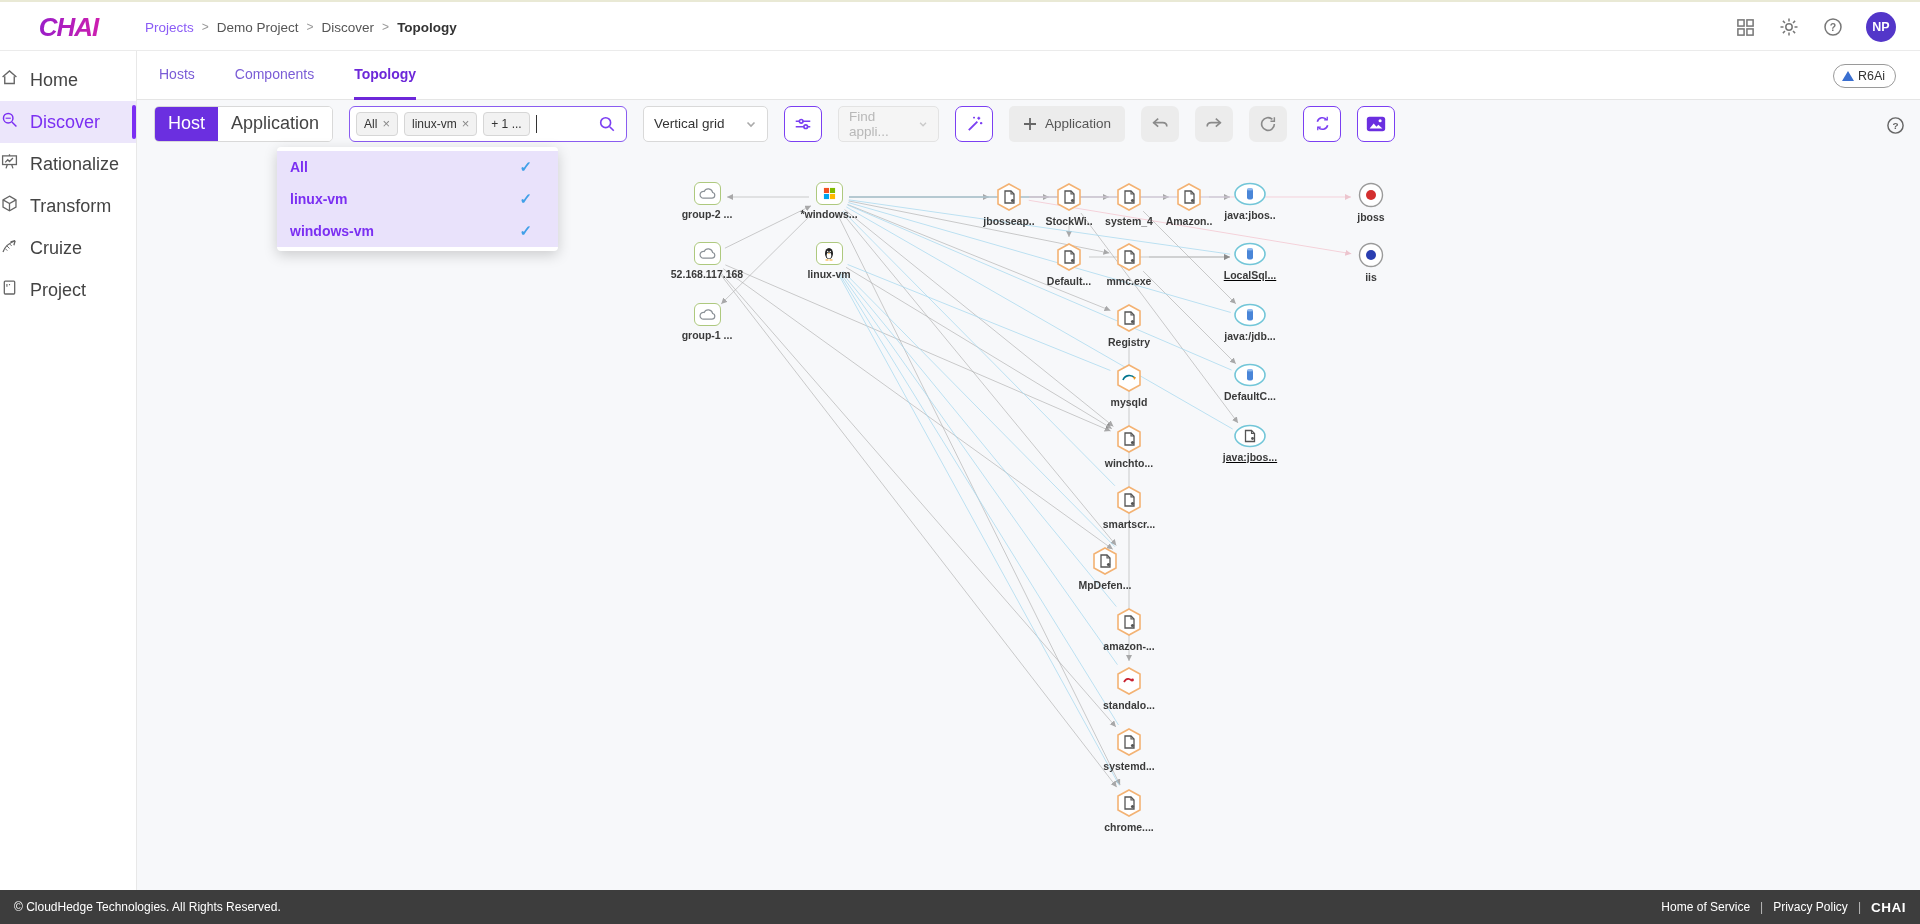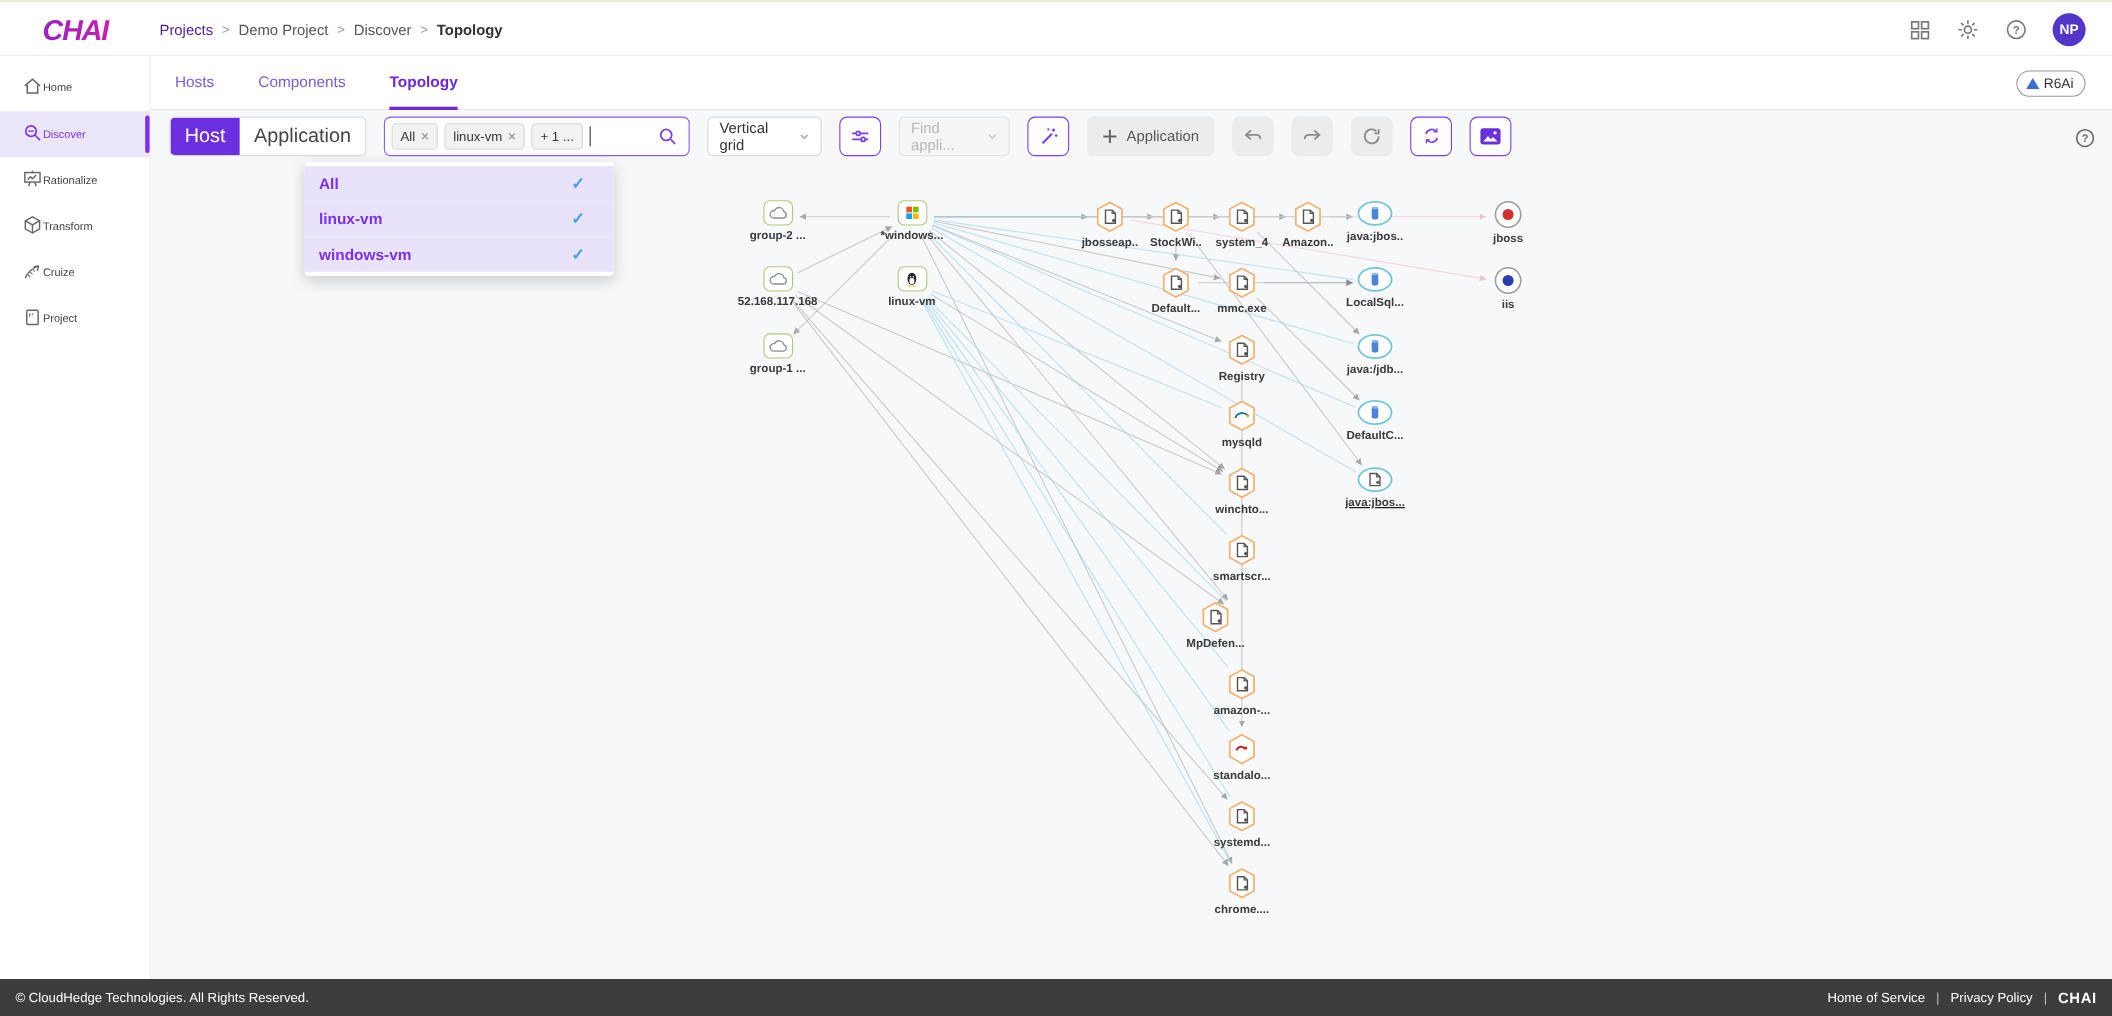--- a/index.html
+++ b/index.html
@@ -5,30 +5,30 @@
   * { margin:0; padding:0; box-sizing:border-box; }
   html,body { width:1920px; height:924px; }
   body { font-family:"Liberation Sans", sans-serif; background:#fff; overflow:hidden; position:relative; }
   #app { position:relative; width:1920px; height:924px; background:#fff; border-top:2px solid #e9e9d5; }
 
   
   #header { position:absolute; top:2px; left:0; right:0; height:47px; background:#fff; border-bottom:1px solid #ebebeb; display:flex; align-items:center; }
   #logo { width:137px; text-align:center; font-size:26px; font-weight:bold; font-style:italic; letter-spacing:-1px;
           background:linear-gradient(90deg,#7a1fd8,#ec1ea0); -webkit-background-clip:text; background-clip:text; color:transparent; }
   #breadcrumb { display:flex; align-items:center; gap:8px; font-size:13.5px; color:#555; margin-left:8px; }
-  #breadcrumb .crumb-link { color:#4c1d95; cursor:pointer; }
+  #breadcrumb .crumb-link { color:#8b5cf6; cursor:pointer; }
   #breadcrumb .crumb-sep { color:#999; font-size:12px; }
   #breadcrumb .crumb-last { color:#333; font-weight:bold; }
   #header-right { margin-left:auto; display:flex; align-items:center; gap:22px; padding-right:24px; }
   .hicon { width:22px; height:22px; color:#777; cursor:pointer; display:flex; align-items:center; justify-content:center; }
   #avatar { width:30px; height:30px; border-radius:50%; background:#5336c9; color:#fff; font-size:12.5px; font-weight:bold; display:flex; align-items:center; justify-content:center; cursor:pointer; }
 
   
   #sidebar { position:absolute; top:49px; left:0; width:137px; bottom:21px; background:#fff; border-right:1px solid #e8e8e8; padding-top:8px; }
-  .side-item { position:relative; height:42px; display:flex; align-items:center; padding-left:20px; font-size:10px; color:#444; cursor:pointer; }
+  .side-item { position:relative; height:42px; display:flex; align-items:center; gap:11px; font-size:18px; color:#444; cursor:pointer; }
   .side-item svg { color:#666; }
   .side-item.active { background:#ece6fb; color:#7b2ff2; }
   .side-item.active svg { color:#7b2ff2; }
   .side-item.active::after { content:""; position:absolute; right:0; top:4px; bottom:4px; width:4px; background:#7b2ff2; border-radius:2px; }
 
   
   #main { position:absolute; left:137px; top:49px; right:0; bottom:21px; background:#f7f8fa; }
   #tabrow { position:absolute; top:0; left:0; right:0; height:49px; background:#fff; border-bottom:1px solid #e5e5e5; display:flex; align-items:center; padding-left:22px; gap:40px; }
   .tab { font-size:14px; color:#7a5cd6; cursor:pointer; height:49px; display:flex; align-items:center; border-bottom:3px solid transparent; }
   .tab.active { color:#6d28d9; font-weight:bold; border-bottom-color:#6d28d9; }
@@ -193,21 +193,21 @@
             </span>
           </span>
         <span id="caret"></span>
         <span id="filter-search" class="hicon">
           <svg width="18" height="18" viewBox="0 0 20 20" fill="none" stroke="#7b3ff2" stroke-width="1.8">
               <circle cx="8.5" cy="8.5" r="5.5"></circle>
               <path d="M13 13l4.5 4.5"></path>
             </svg>
         </span>
       </div>
-      <div class="select" style="width:104px; justify-content:space-between;">
+      <div class="select" style="width:125px; justify-content:space-between;">
         <span>Vertical grid</span>
         <svg width="12" height="12" viewBox="0 0 12 12" fill="none" stroke="#aaa" stroke-width="1.6">
             <path d="M2.5 4.5L6 8l3.5-3.5"></path>
           </svg>
       </div>
       <div class="icon-btn purple">
         <svg width="20" height="20" viewBox="0 0 22 22" fill="none" stroke="#7b3ff2" stroke-width="1.8">
             <path d="M3 8h16M3 14h16"></path>
             <circle cx="9" cy="8" r="2" fill="#fff"></circle>
             <circle cx="14" cy="14" r="2" fill="#fff"></circle>
@@ -468,21 +468,21 @@
             <div class="nicon">
               <svg width="28" height="30" viewBox="0 0 28 30">
                 <polygon points="14,2 25,8 25,22 14,28 3,22 3,8" fill="#fff" stroke="#f3b273" stroke-width="1.6"></polygon>
                 <path d="M10 9h6l3 3v9h-9z" fill="none" stroke="#555" stroke-width="1.3"></path>
                 <path d="M16 9v3h3" fill="none" stroke="#555" stroke-width="1.1"></path>
                 <circle cx="17.5" cy="18.5" r="1.6" fill="#555"></circle>
               </svg>
             </div>
             <div class="nlabel">mmc.exe</div>
           </div>
-          <div class="node" style="left: 1065px; top: 95px;">
+          <div class="node" style="left: 1065px; top: 95px; text-decoration: underline;">
             <div class="nicon">
               <svg width="34" height="24" viewBox="0 0 34 24">
                 <ellipse cx="17" cy="12" rx="15" ry="10.5" fill="#fff" stroke="#72c6d8" stroke-width="1.6"></ellipse>
                 <rect x="14" y="6.5" width="6" height="11" rx="2" fill="#4a86d8"></rect>
                 <ellipse cx="17" cy="7.2" rx="3" ry="1.3" fill="#8db9ec"></ellipse>
               </svg>
             </div>
             <div class="nlabel">LocalSql...</div>
           </div>
           <div class="node" style="left: 1186px; top: 95px;">

